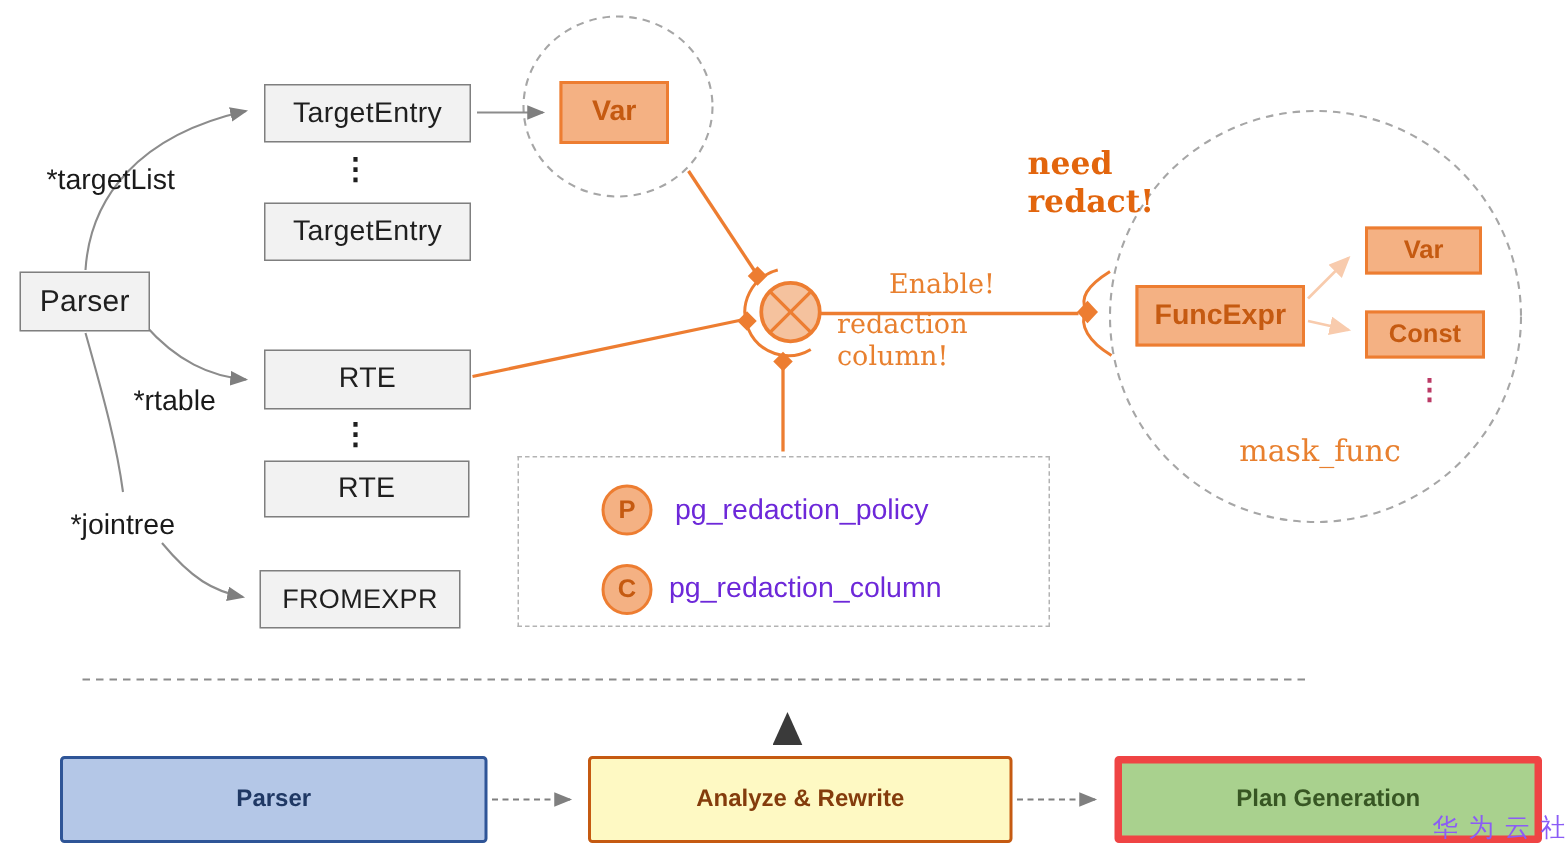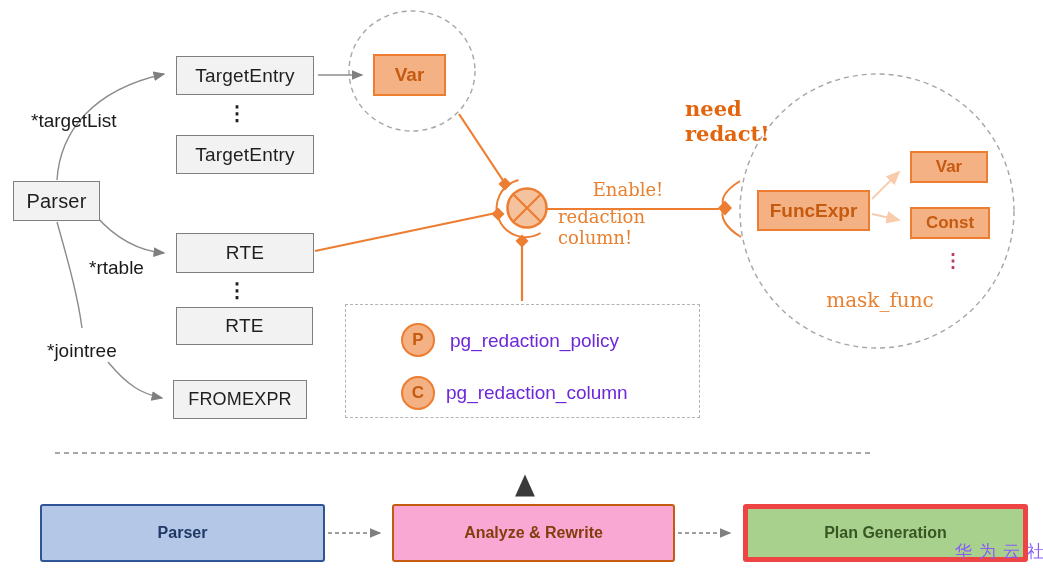--- a/index.html
+++ b/index.html
@@ -23,21 +23,21 @@
   .serif-orange{font-family:"DejaVu Serif",serif;color:#E8802F;font-size:18px;}
   .need-redact{font-family:"DejaVu Serif",serif;color:#E2650D;font-size:21px;font-weight:bold;}
   .policy-box{border:1.5px dashed #B3B3B3;background:transparent;}
   .badge{
     width:34px;height:34px;border-radius:50%;background:#F4B183;border:2px solid #ED7D31;
     color:#C55A11;font-weight:bold;font-size:17px;
   }
   .policy-text{font-size:19px;color:#6d28d9;justify-content:flex-start;}
   .stage{border-radius:3px;font-weight:bold;font-size:16px;}
   .stage-parser{background:#B4C7E7;border:2px solid #2F5597;color:#1F3864;}
-  .stage-analyze{background:#f9a8d4;border:2px solid #C55A11;color:#843C0C;}
+  .stage-analyze{background:#fef9c3;border:2px solid #C55A11;color:#843C0C;}
   .stage-plan{background:#A9D18E;border:5px solid #ef4444;color:#375623;}
   .watermark{
     color:#8b5cf6;font-size:17px;letter-spacing:7px;white-space:nowrap;z-index:3;margin-left:35px;
   }
 </style>
 </head>
 <body>
 
 <div class="canvas">
 

